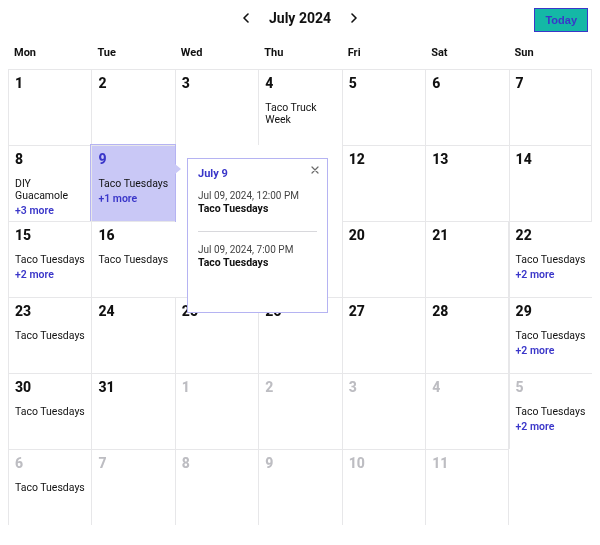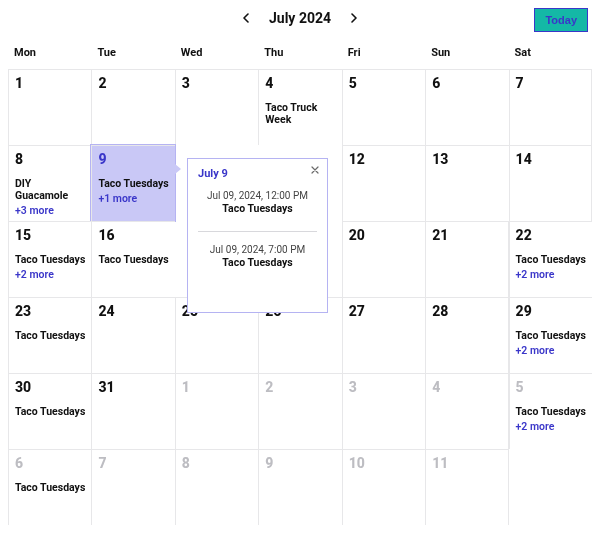--- a/index.html
+++ b/index.html
@@ -69,21 +69,21 @@
   .daynum {
     font-size: 14px;
     font-weight: 800;
     line-height: 1;
     margin-bottom: 3px;
   }
   .cell.other .daynum { color: #bdbdc2; }
   .event {
     font-size: 10.5px;
     line-height: 1.15;
-    font-weight: 700;
+    font-weight: 400;
     color: #111;
     margin-top: 12px;
     word-break: break-word;
   }
   .more {
     font-size: 10.5px;
     font-weight: 600;
     color: #3a36c9;
     margin-top: 2px;
   }
@@ -126,21 +126,20 @@
     top: 5px;
     width: 12px; height: 12px;
     display: flex; align-items: center; justify-content: center;
     cursor: pointer;
     color: #6b6b6b;
     font-size: 10px;
   }
   .pop-event {
     padding-bottom: 8px;
     margin-bottom: 8px;
-    text-align: center;
   }
   .pop-event + .pop-event {
     border-top: 1px solid #d8d8dc;
     padding-top: 12px;
   }
   .pop-time {
     font-size: 10px;
     color: #444;
     margin-bottom: 1px;
   }
@@ -171,22 +170,22 @@
   </div>
   <button class="today-btn">Today</button>
 </div>
 
 <div class="grid" id="dow-row">
     <div class="dow">Mon</div>
     <div class="dow">Tue</div>
     <div class="dow">Wed</div>
     <div class="dow">Thu</div>
     <div class="dow">Fri</div>
+    <div class="dow">Sat</div>
     <div class="dow">Sun</div>
-    <div class="dow">Sat</div>
   </div>
 <div class="grid" id="calendar-body">
     <div class="cell row-first">
       <div class="daynum">1</div>
     </div>
     <div class="cell row-first">
       <div class="daynum">2</div>
     </div>
     <div class="cell row-first">
       <div class="daynum">3</div>

